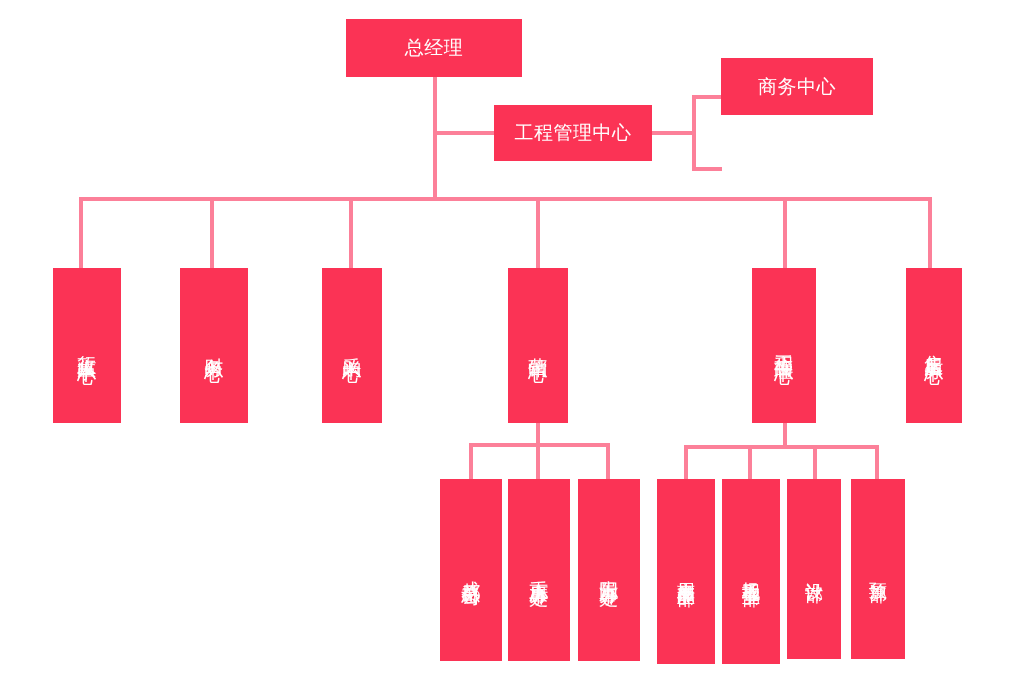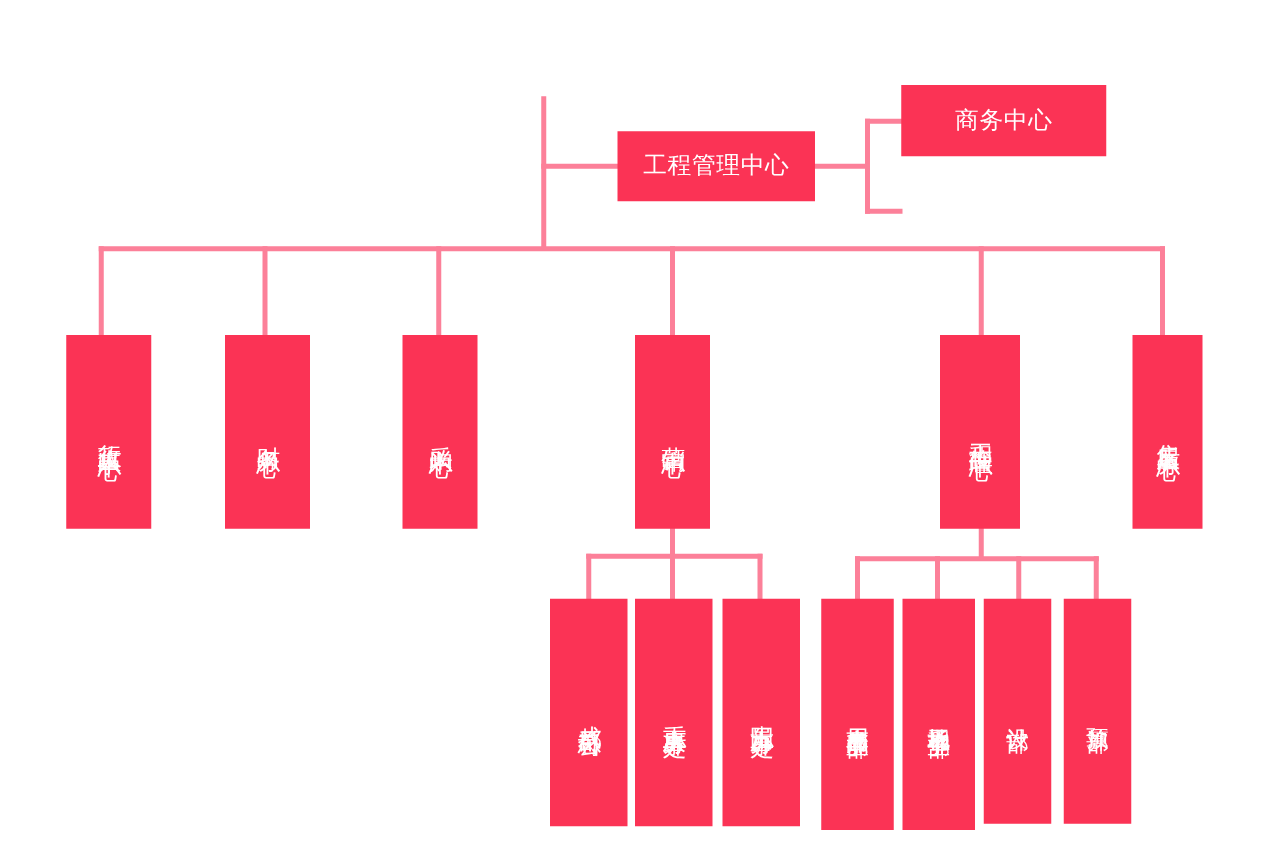--- a/index.html
+++ b/index.html
@@ -83,24 +83,25 @@
   <div class="conn" style="left:536px; top:443px; width:4px; height:37px;"></div>
   <div class="conn" style="left:606px; top:443px; width:4px; height:37px;"></div>
 
   <div class="conn" style="left:783px; top:421px; width:4px; height:26px;"></div>
   <div class="conn" style="left:684px; top:445px; width:195px; height:4px;"></div>
   <div class="conn" style="left:684px; top:445px; width:4px; height:35px;"></div>
   <div class="conn" style="left:748px; top:445px; width:4px; height:35px;"></div>
   <div class="conn" style="left:813px; top:445px; width:4px; height:35px;"></div>
   <div class="conn" style="left:875px; top:445px; width:4px; height:35px;"></div>
 
+  <div class="node horizontal" style="left:346px; top:19px; width:176px; height:58px;">总经理</div>
 
   <div class="node horizontal" style="left:494px; top:105px; width:158px; height:56px;">工程管理中心</div>
 
-  <div class="node horizontal" style="left:721px; top:68px; width:164px; height:57px;">商务中心</div>
+  <div class="node horizontal" style="left:721px; top:58px; width:152px; height:57px;">商务中心</div>
 
 
   <div class="node vertical" style="left:53px; top:268px; width:68px; height:155px;">行政人事中心</div>
 
   <div class="node vertical" style="left:180px; top:268px; width:68px; height:155px;">财务中心</div>
 
   <div class="node vertical" style="left:322px; top:268px; width:60px; height:155px;">采购中心</div>
 
   <div class="node vertical" style="left:508px; top:268px; width:60px; height:155px;">营销中心</div>
 

